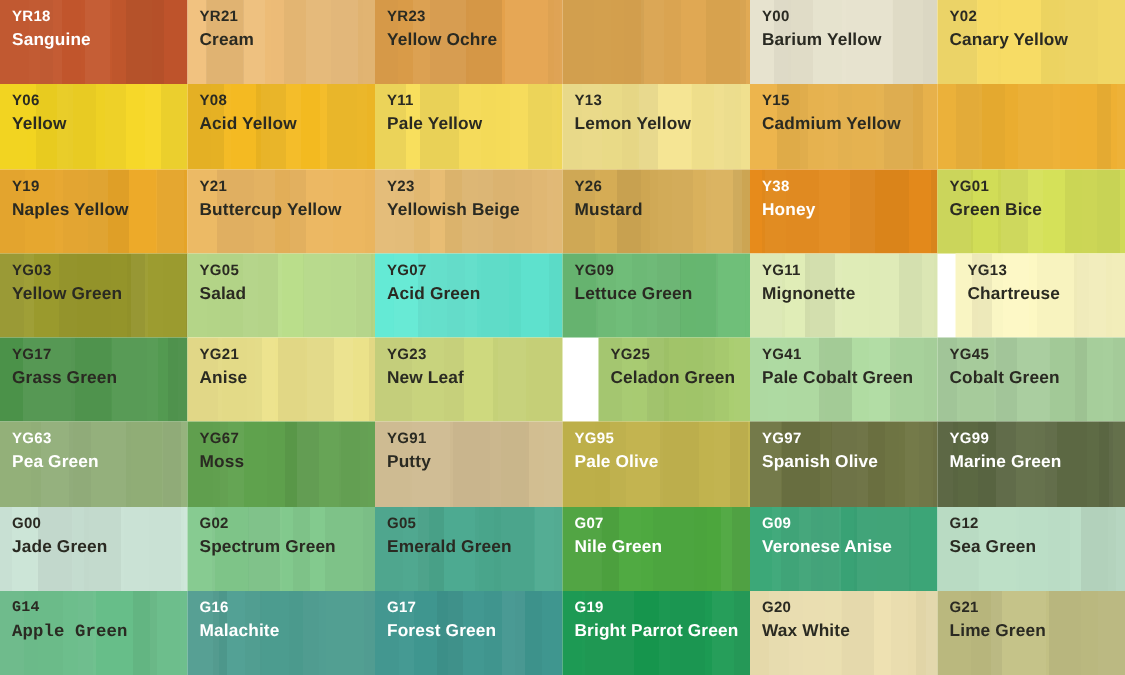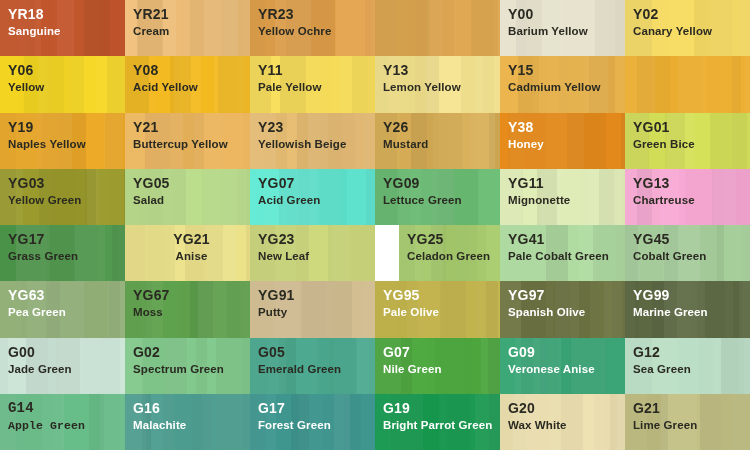--- a/index.html
+++ b/index.html
@@ -38,21 +38,21 @@
     opacity:.28;
   }
   .swatch .label{
     position:relative;
     z-index:2;
     padding:7px 0 0 8px;
     line-height:1.0;
   }
   .code{
     display:block;
-    font-size:14px;
+    font-size:10px;
     font-weight:bold;
     letter-spacing:.2px;
     margin-bottom:5px;
   }
   .name{
     display:block;
     font-size:11.5px;
     font-weight:bold;
     letter-spacing:.1px;
   }
@@ -232,37 +232,37 @@
       </div>
     </div>
     <div class="swatch dark" style="background: rgb(225, 238, 183);">
       <div class="bands" style="background: linear-gradient(90deg, rgb(244, 244, 244) 0%, rgb(244, 244, 244) 18.7%, rgb(253, 253, 253) 18.7%, rgb(253, 253, 253) 29.4%, rgb(220, 220, 220) 29.4%, rgb(220, 220, 220) 45.3%, rgb(249, 249, 249) 45.3%, rgb(249, 249, 249) 63.5%, rgb(248, 248, 248) 63.5%, rgb(248, 248, 248) 79.6%, rgb(222, 222, 222) 79.6%, rgb(222, 222, 222) 91.5%, rgb(238, 238, 238) 91.5%, rgb(238, 238, 238) 100%);"></div>
       <div class="bands2" style="background: linear-gradient(90deg, rgb(51, 51, 51) 0%, rgb(51, 51, 51) 17.1%, rgb(4, 4, 4) 17.1%, rgb(4, 4, 4) 32.1%, rgb(44, 44, 44) 32.1%, rgb(44, 44, 44) 49%, rgb(27, 27, 27) 49%, rgb(27, 27, 27) 69.2%, rgb(43, 43, 43) 69.2%, rgb(43, 43, 43) 98.3%, rgb(10, 10, 10) 98.3%, rgb(10, 10, 10) 100%);"></div>
       <div class="label">
         <span class="code">YG11</span>
         <span class="name">Mignonette</span>
       </div>
     </div>
-    <div class="swatch dark" style="background: #f9a8d4;">
+    <div class="swatch dark" style="background: #fef9c3; margin-left: 12px;">
       <div class="bands" style="background: linear-gradient(90deg, rgb(246, 246, 246) 0%, rgb(246, 246, 246) 9.7%, rgb(219, 219, 219) 9.7%, rgb(219, 219, 219) 21.8%, rgb(247, 247, 247) 21.8%, rgb(247, 247, 247) 28.1%, rgb(254, 254, 254) 28.1%, rgb(254, 254, 254) 48.1%, rgb(243, 243, 243) 48.1%, rgb(243, 243, 243) 69.9%, rgb(226, 226, 226) 69.9%, rgb(226, 226, 226) 78.7%, rgb(229, 229, 229) 78.7%, rgb(229, 229, 229) 92.2%, rgb(231, 231, 231) 92.2%, rgb(231, 231, 231) 100%);"></div>
       <div class="bands2" style="background: linear-gradient(90deg, rgb(50, 50, 50) 0%, rgb(50, 50, 50) 13.2%, rgb(59, 59, 59) 13.2%, rgb(59, 59, 59) 43.2%, rgb(11, 11, 11) 43.2%, rgb(11, 11, 11) 71.4%, rgb(48, 48, 48) 71.4%, rgb(48, 48, 48) 88.9%, rgb(1, 1, 1) 88.9%, rgb(1, 1, 1) 100%);"></div>
       <div class="label">
         <span class="code">YG13</span>
         <span class="name">Chartreuse</span>
       </div>
     </div>
     <div class="swatch dark" style="background: rgb(78, 154, 76);">
       <div class="bands" style="background: linear-gradient(90deg, rgb(225, 225, 225) 0%, rgb(225, 225, 225) 21.7%, rgb(226, 226, 226) 21.7%, rgb(226, 226, 226) 37.9%, rgb(220, 220, 220) 37.9%, rgb(220, 220, 220) 59.4%, rgb(234, 234, 234) 59.4%, rgb(234, 234, 234) 78.4%, rgb(242, 242, 242) 78.4%, rgb(242, 242, 242) 89.4%, rgb(216, 216, 216) 89.4%, rgb(216, 216, 216) 100%);"></div>
       <div class="bands2" style="background: linear-gradient(90deg, rgb(4, 4, 4) 0%, rgb(4, 4, 4) 12.5%, rgb(58, 58, 58) 12.5%, rgb(58, 58, 58) 39.8%, rgb(29, 29, 29) 39.8%, rgb(29, 29, 29) 59.9%, rgb(62, 62, 62) 59.9%, rgb(62, 62, 62) 84.2%, rgb(36, 36, 36) 84.2%, rgb(36, 36, 36) 95.2%, rgb(42, 42, 42) 95.2%, rgb(42, 42, 42) 100%);"></div>
       <div class="label">
         <span class="code">YG17</span>
         <span class="name">Grass Green</span>
       </div>
     </div>
-    <div class="swatch dark" style="background: rgb(242, 232, 139); text-align: center;">
+    <div class="swatch dark" style="background: rgb(242, 232, 139);">
       <div class="bands" style="background: linear-gradient(90deg, rgb(216, 216, 216) 0%, rgb(216, 216, 216) 16.1%, rgb(224, 224, 224) 16.1%, rgb(224, 224, 224) 31.5%, rgb(226, 226, 226) 31.5%, rgb(226, 226, 226) 39.7%, rgb(243, 243, 243) 39.7%, rgb(243, 243, 243) 48.1%, rgb(218, 218, 218) 48.1%, rgb(218, 218, 218) 62.5%, rgb(220, 220, 220) 62.5%, rgb(220, 220, 220) 78.4%, rgb(242, 242, 242) 78.4%, rgb(242, 242, 242) 96.9%, rgb(220, 220, 220) 96.9%, rgb(220, 220, 220) 100%);"></div>
       <div class="bands2" style="background: linear-gradient(90deg, rgb(51, 51, 51) 0%, rgb(51, 51, 51) 18.6%, rgb(35, 35, 35) 18.6%, rgb(35, 35, 35) 36.1%, rgb(46, 46, 46) 36.1%, rgb(46, 46, 46) 46.6%, rgb(32, 32, 32) 46.6%, rgb(32, 32, 32) 63.7%, rgb(67, 67, 67) 63.7%, rgb(67, 67, 67) 88.5%, rgb(20, 20, 20) 88.5%, rgb(20, 20, 20) 100%);"></div>
       <div class="label">
         <span class="code">YG21</span>
         <span class="name">Anise</span>
       </div>
     </div>
     <div class="swatch dark" style="background: rgb(207, 219, 122);">
       <div class="bands" style="background: linear-gradient(90deg, rgb(217, 217, 217) 0%, rgb(217, 217, 217) 20%, rgb(230, 230, 230) 20%, rgb(230, 230, 230) 37%, rgb(224, 224, 224) 37%, rgb(224, 224, 224) 47.4%, rgb(250, 250, 250) 47.4%, rgb(250, 250, 250) 62.7%, rgb(227, 227, 227) 62.7%, rgb(227, 227, 227) 82.1%, rgb(226, 226, 226) 82.1%, rgb(226, 226, 226) 100%);"></div>
       <div class="bands2" style="background: linear-gradient(90deg, rgb(62, 62, 62) 0%, rgb(62, 62, 62) 20.8%, rgb(61, 61, 61) 20.8%, rgb(61, 61, 61) 38.1%, rgb(55, 55, 55) 38.1%, rgb(55, 55, 55) 47.7%, rgb(31, 31, 31) 47.7%, rgb(31, 31, 31) 65.5%, rgb(56, 56, 56) 65.5%, rgb(56, 56, 56) 80.3%, rgb(22, 22, 22) 80.3%, rgb(22, 22, 22) 100%);"></div>

